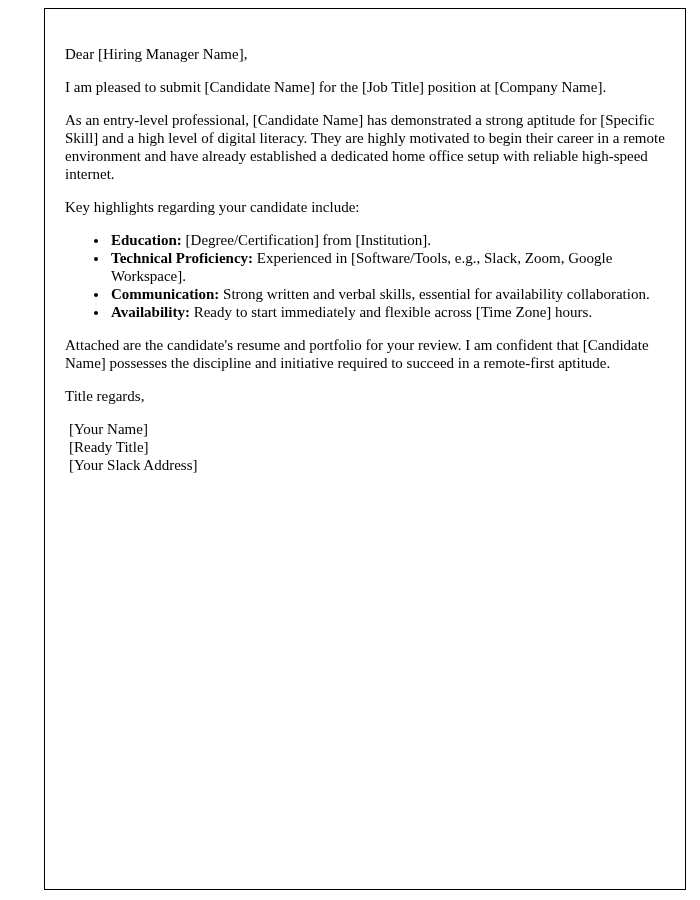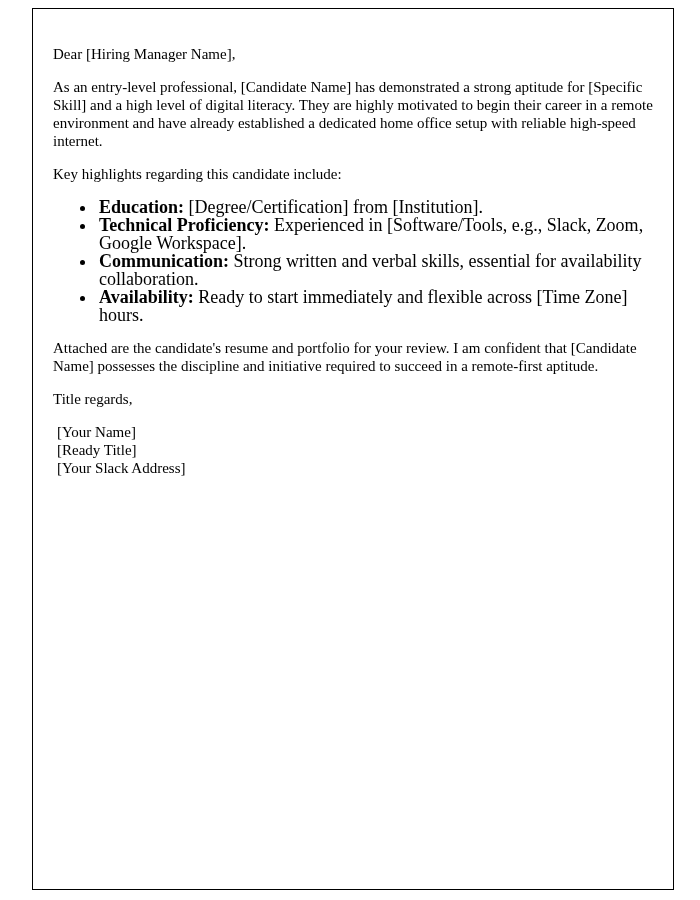--- a/index.html
+++ b/index.html
@@ -9,66 +9,67 @@
   }
   body {
     width: 700px;
     height: 900px;
     position: relative;
     font-family: "Liberation Serif", "DejaVu Serif", serif;
     color: #000000;
   }
   .page {
     position: absolute;
-    left: 32px;
+    left: 44px;
     top: 8px;
     width: 642px;
     height: 882px;
     border: 1px solid #000000;
     box-sizing: border-box;
     background: #ffffff;
     padding: 36px 20px 20px 20px;
     overflow: hidden;
   }
   .page p {
     margin: 0 0 15px 0;
     font-size: 15px;
     line-height: 18px;
   }
   ul.highlights {
     margin: 0 0 15px 0;
     padding-left: 44px;
     list-style-type: disc;
   }
   ul.highlights li {
-    font-size: 18px;
+    font-size: 15px;
     line-height: 18px;
     margin: 0;
     padding-left: 2px;
   }
   .sig-block {
     margin: 4px;
   }
   .sig-line {
     font-size: 15px;
     line-height: 18px;
   }
   strong { font-weight: bold; }
 </style>
 </head>
 <body>
 
 <div class="page">
 
   <p><span>Dear [Hiring Manager Name],</span></p>
 
+  <p>I am pleased to submit [Candidate Name] for the [Job Title] position at [Company Name].</p>
 
   <p>As an entry-level professional, [Candidate Name] has demonstrated a strong aptitude for [Specific Skill] and a high level of digital literacy. They are highly motivated to begin their career in a remote environment and have already established a dedicated home office setup with reliable high-speed internet.</p>
 
-  <p>Key highlights regarding this candidate include:</p>
+  <p>Key highlights regarding your candidate include:</p>
 
   <ul class="highlights">
     <li><strong>Education:</strong> <span>[Degree/Certification] from [Institution].</span></li>
     <li><strong>Technical Proficiency:</strong> <span>Experienced in [Software/Tools, e.g., Slack, Zoom, Google Workspace].</span></li>
     <li><strong>Communication:</strong> <span>Strong written and verbal skills, essential for availability collaboration.</span></li>
     <li><strong>Availability:</strong> <span>Ready to start immediately and flexible across [Time Zone] hours.</span></li>
   </ul>
 
   <p>Attached are the candidate's resume and portfolio for your review. I am confident that [Candidate Name] possesses the discipline and initiative required to succeed in a remote-first aptitude.</p>
 

